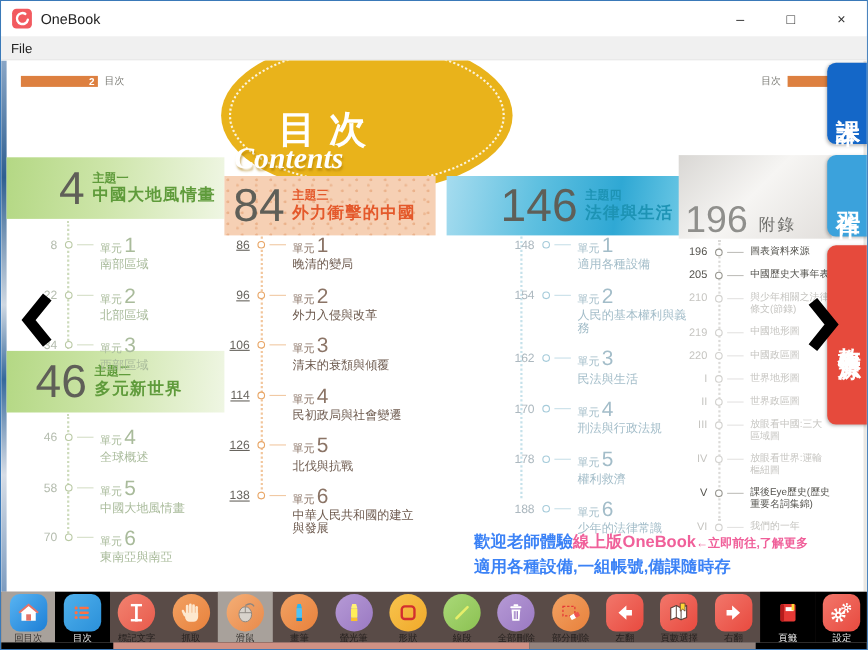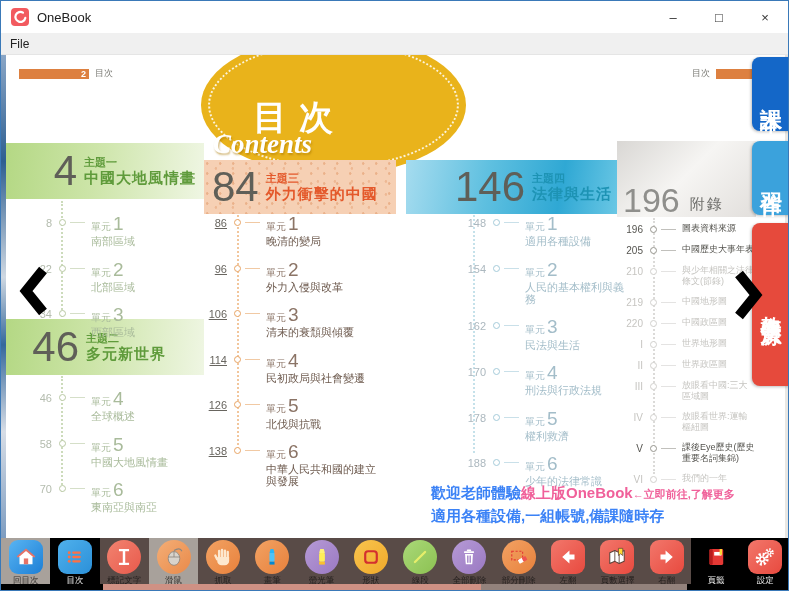--- a/index.html
+++ b/index.html
@@ -453,45 +453,45 @@
         <svg width="26" height="26" viewBox="0 0 36 36">
             <g fill="#fff">
               <rect x="11" y="7" width="14" height="3"></rect>
               <rect x="16.3" y="7" width="3.4" height="22"></rect>
               <rect x="11" y="26" width="14" height="3"></rect>
             </g>
           </svg>
       </div>
       <div class="tb-lbl">標記文字</div>
     </div>
-    <div class="tb-cell sel">
-      <div class="tb-ic ci bg-or1">
-        <svg width="26" height="26" viewBox="0 0 36 36">
-            <path d="M18 9 Q26 4 29 10" stroke="#8d8680" stroke-width="1.6" fill="none"></path>
-            <ellipse cx="18" cy="20" rx="8" ry="9.5" fill="#d8d3cc" stroke="#8d8680" stroke-width="1.2"></ellipse>
-            <line x1="18" y1="10.5" x2="18" y2="18" stroke="#8d8680" stroke-width="1.2"></line>
-            <line x1="10.5" y1="18" x2="25.5" y2="18" stroke="#8d8680" stroke-width="1.2"></line>
-          </svg>
-      </div>
-      <div class="tb-lbl">滑鼠</div>
-    </div>
     <div class="tb-cell">
       <div class="tb-ic ci bg-or2">
         <svg width="26" height="26" viewBox="0 0 36 36">
             <g fill="#fde8cf">
               <rect x="11" y="8" width="3.4" height="13" rx="1.7"></rect>
               <rect x="15" y="6.5" width="3.4" height="14" rx="1.7"></rect>
               <rect x="19" y="7.5" width="3.4" height="13" rx="1.7"></rect>
               <rect x="23" y="9.5" width="3.2" height="11" rx="1.6"></rect>
               <rect x="7" y="14" width="3.2" height="9" rx="1.6" transform="rotate(-25 8.6 18.5)"></rect>
               <path d="M10 18 h16.5 v5.5 a6 6 0 0 1 -6 6 h-4.5 a6 6 0 0 1 -6 -6 z"></path>
             </g>
           </svg>
       </div>
       <div class="tb-lbl">抓取</div>
+    </div>
+    <div class="tb-cell sel">
+      <div class="tb-ic ci bg-or1">
+        <svg width="26" height="26" viewBox="0 0 36 36">
+            <path d="M18 9 Q26 4 29 10" stroke="#8d8680" stroke-width="1.6" fill="none"></path>
+            <ellipse cx="18" cy="20" rx="8" ry="9.5" fill="#d8d3cc" stroke="#8d8680" stroke-width="1.2"></ellipse>
+            <line x1="18" y1="10.5" x2="18" y2="18" stroke="#8d8680" stroke-width="1.2"></line>
+            <line x1="10.5" y1="18" x2="25.5" y2="18" stroke="#8d8680" stroke-width="1.2"></line>
+          </svg>
+      </div>
+      <div class="tb-lbl">滑鼠</div>
     </div>
     <div class="tb-cell">
       <div class="tb-ic ci bg-or2">
         <svg width="26" height="26" viewBox="0 0 36 36">
             <path d="M16 7 h4 l1.5 5.5 h-7 z" fill="#29b6f6"></path>
             <rect x="14.5" y="12.5" width="7" height="12" rx="1.5" fill="#4fc3f7"></rect>
             <rect x="14.5" y="24.5" width="7" height="4" fill="#0288d1"></rect>
           </svg>
       </div>
       <div class="tb-lbl">畫筆</div>

